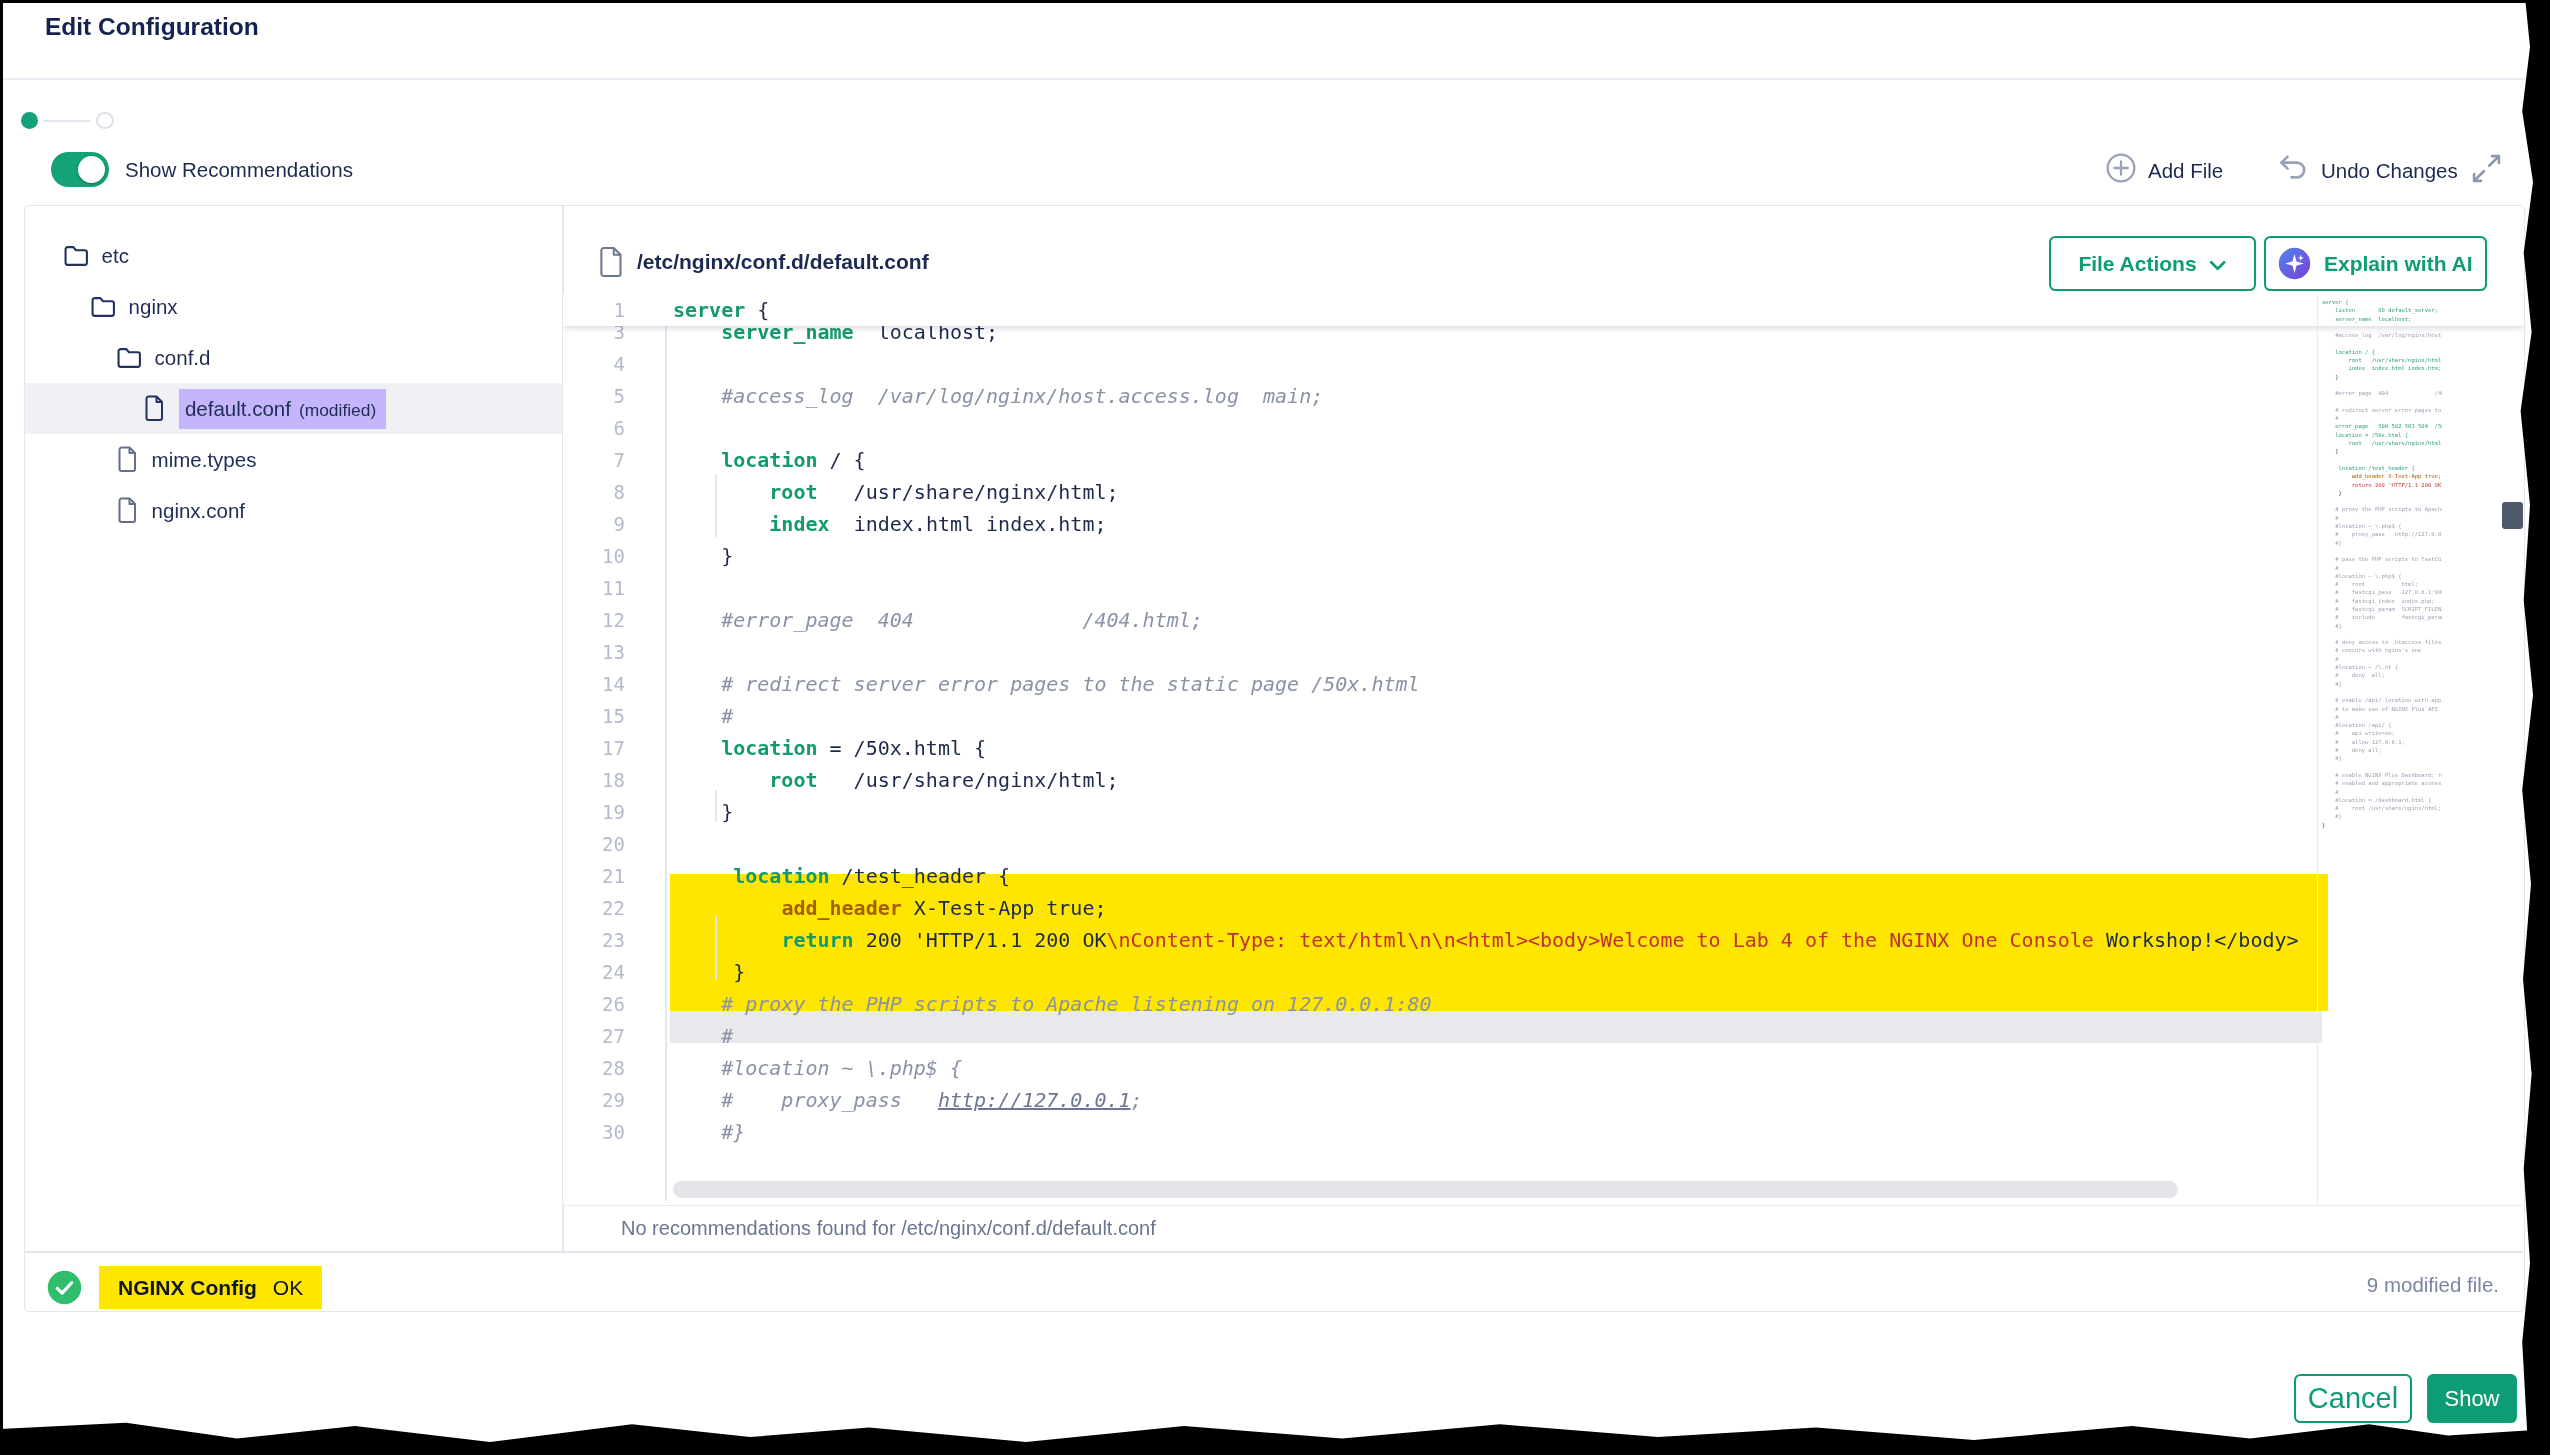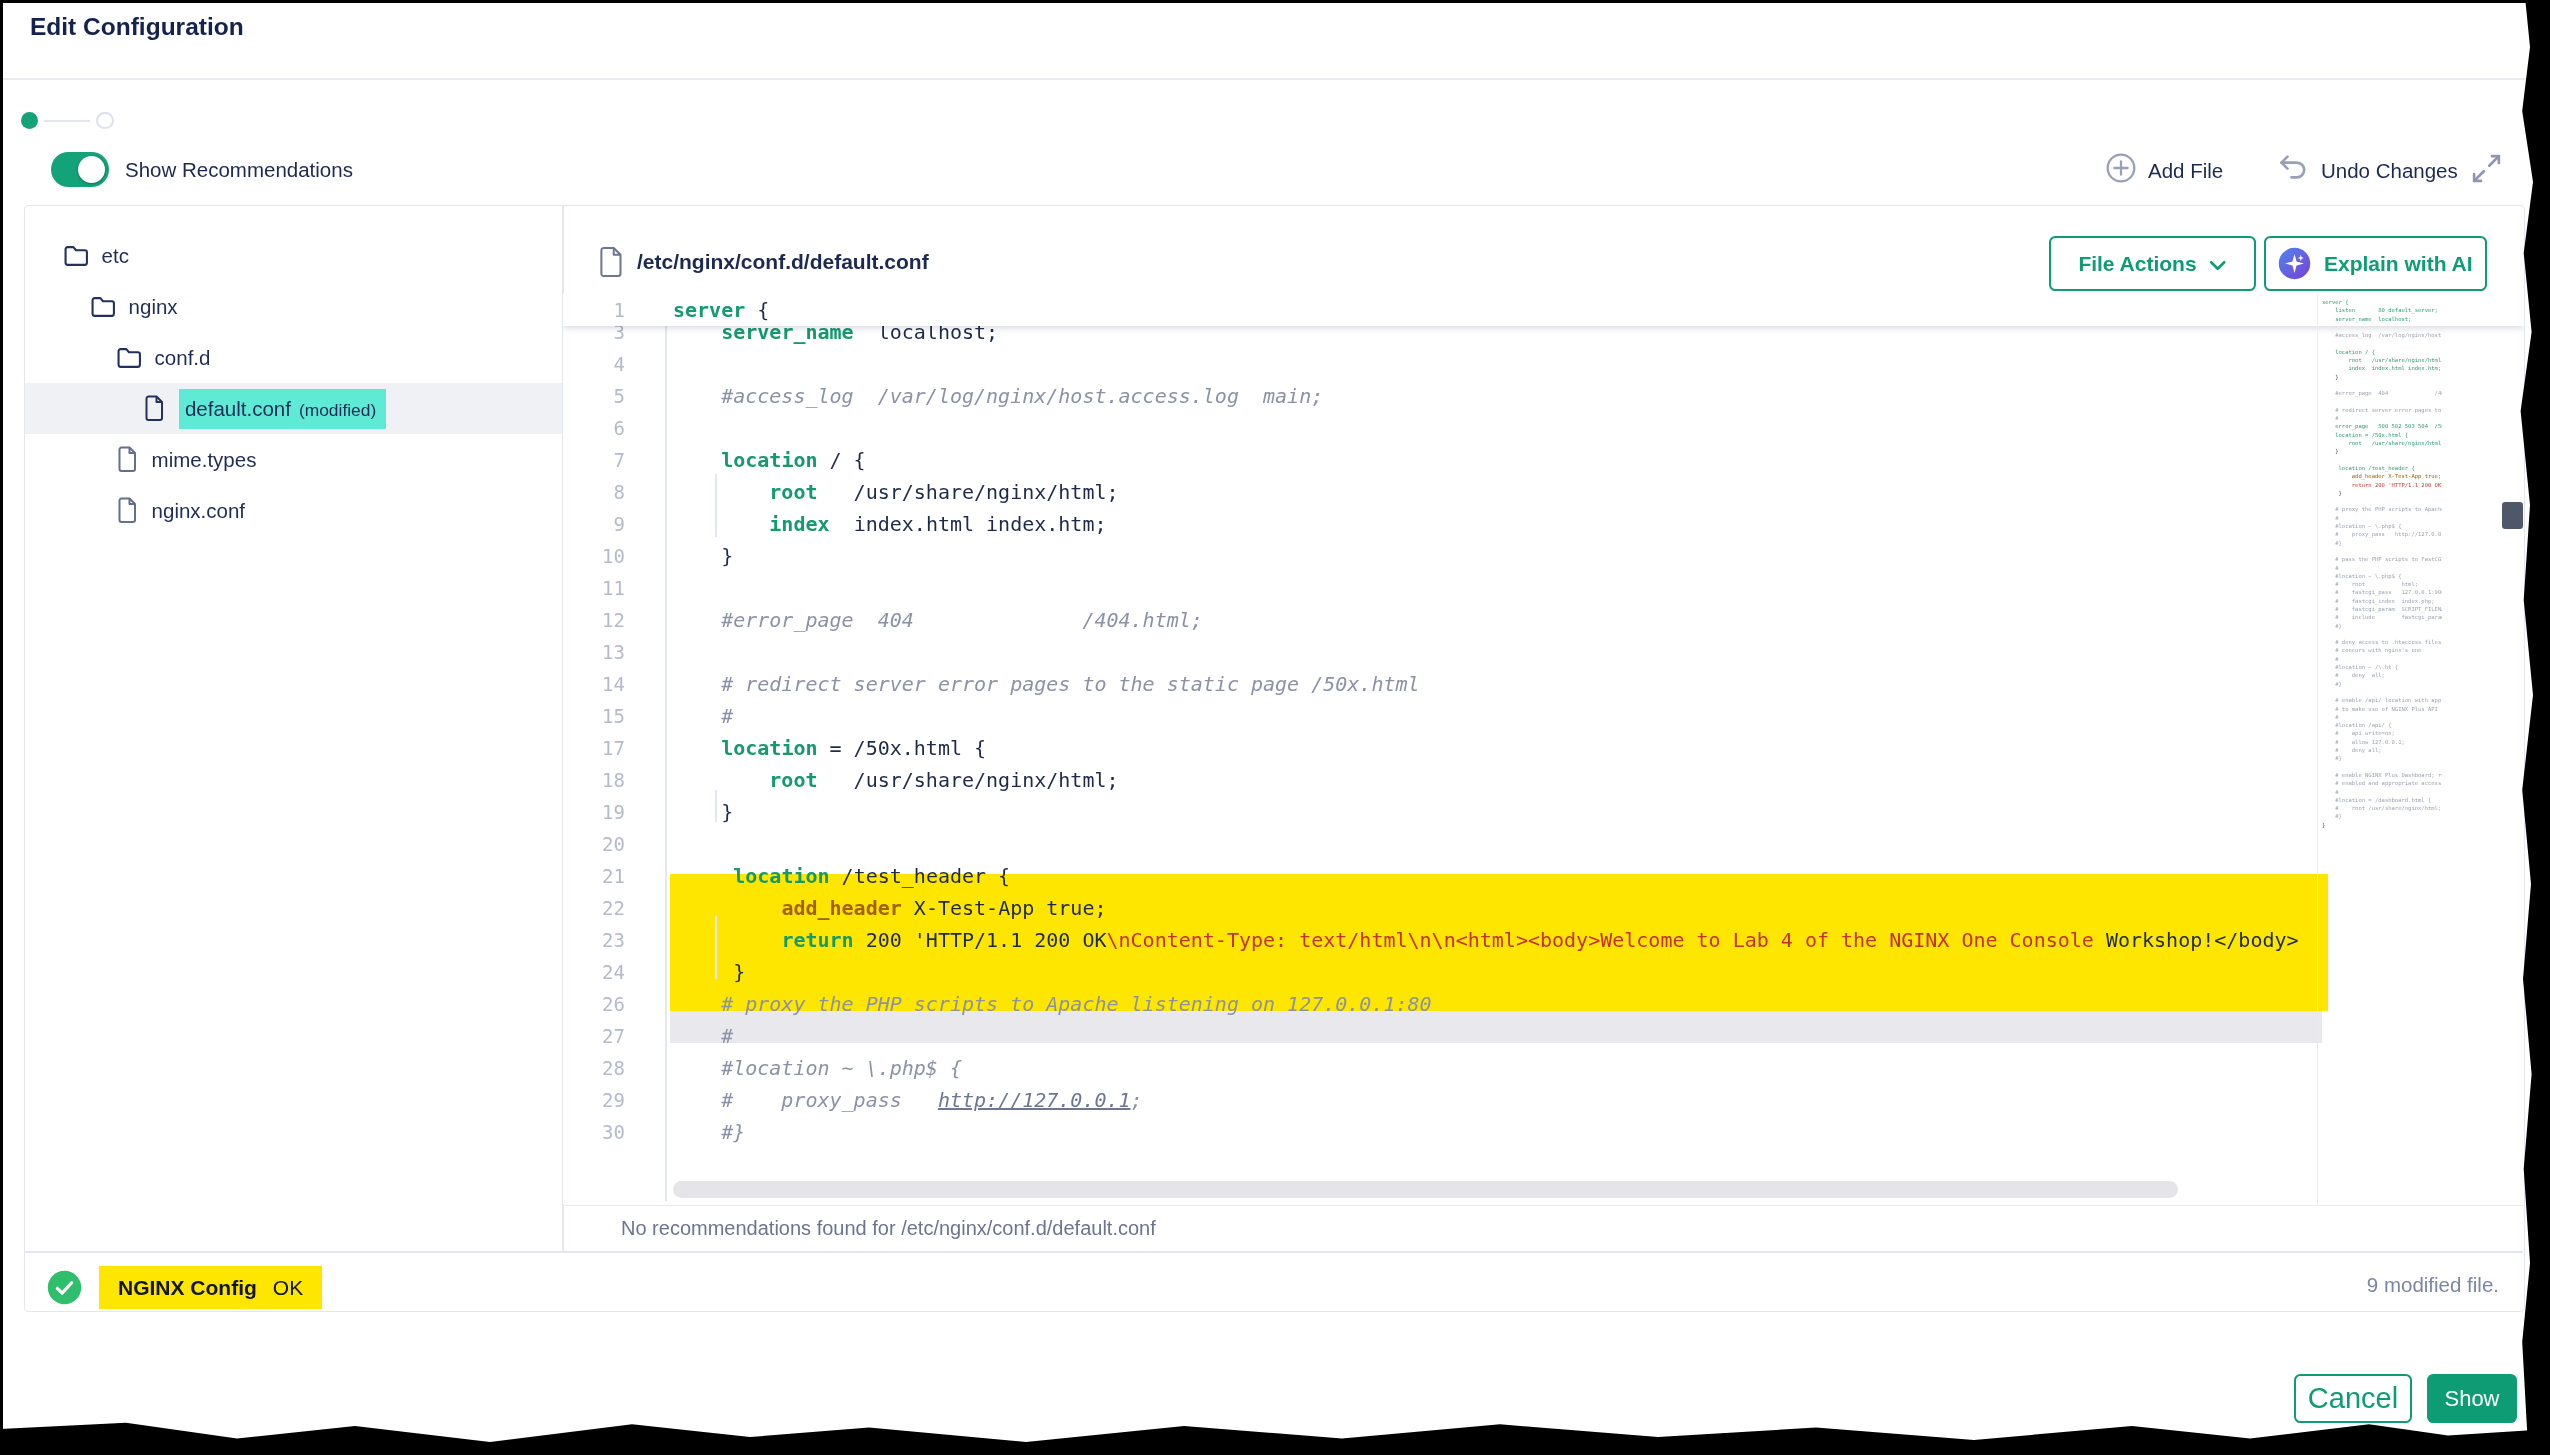--- a/index.html
+++ b/index.html
@@ -1,19 +1,19 @@
 <!DOCTYPE html>
 <html style="font-size:12.6px"><head>
 <meta charset="utf-8">
 <style>
   html,body{margin:0;padding:0;background:#000;}
   #app{position:relative;width:2550px;height:1456px;background:#fff;overflow:hidden;
        font-family:"Liberation Sans",sans-serif;color:#1F2C55;}
   
-  .win-title{position:absolute;left:30px;top:12.6px;font-size:24.5px;font-weight:600;color:#13224E;}
+  .win-title{position:absolute;left:45px;top:12.6px;font-size:24.5px;font-weight:600;color:#13224E;}
   .hdiv{position:absolute;left:0;right:0;height:1.6px;background:#E9EBF3;}
   
   .stepper{position:absolute;left:20.5px;top:112px;display:flex;align-items:center;}
   .step-dot{width:17.4px;height:17.4px;border-radius:50%;background:#14A279;}
   .step-line{width:46px;height:2.4px;background:#E2E5F0;margin:0 6.3px;}
   .step-circle{width:13.4px;height:13.4px;border-radius:50%;border:2.4px solid #DDE1ED;background:#fff;}
   
   .toggle{position:absolute;left:51px;top:152px;width:58px;height:35px;border-radius:17.4px;background:#14A279;cursor:pointer;}
   .toggle .knob{position:absolute;right:4px;top:4px;width:27px;height:27px;border-radius:50%;background:#fff;box-shadow:0 0.8px 2.4px rgba(0,0,0,.35);}
   .toggle-label{position:absolute;left:125px;top:158px;font-size:20.5px;color:#1C2A52;}
@@ -22,21 +22,21 @@
   
   .panel{position:absolute;left:24px;top:205px;width:2501px;height:1107px;border:1.6px solid #E3E6EF;border-radius:4.7px;box-sizing:border-box;background:#fff;}
   
   .tree{position:absolute;left:0;top:0;width:537px;height:1045px;overflow:hidden;}
   .vdiv{position:absolute;left:537px;top:0;width:1.6px;height:1045px;background:#E3E6EF;}
   .tree-row{position:relative;height:51px;display:flex;align-items:center;font-size:20.5px;color:#1F2C55;cursor:pointer;}
   .tree-row.selected{background:#F0F1F4;}
   .tree-icon{display:inline-flex;flex:0 0 auto;color:#22315E;}
   .tree-icon.muted{color:#646F8C;}
   .tree-label{margin-left:12.6px;white-space:nowrap;}
-  .hl-yellow{background:#5eead4;padding:8px 9.5px 8px 6.3px;}
+  .hl-yellow{background:#c4b5fd;padding:8px 9.5px 8px 6.3px;}
   .tree-suffix{font-size:17.4px;margin-left:8px;}
   
   .file-head{position:absolute;left:538px;top:16px;width:1961px;height:87px;font-weight:bold;}
   .file-path{position:absolute;left:74px;top:28px;font-size:21px;color:#1C2A52;}
   .gbtn{position:absolute;display:flex;align-items:center;justify-content:center;gap:12.6px;border:2px solid #0E9C74;border-radius:6.3px;color:#0E9C74;font-size:21px;background:#fff;cursor:pointer;box-sizing:border-box;}
   
   .code-area{position:absolute;left:538px;top:88px;width:1961px;height:910px;overflow:hidden;background:#fff;}
   .bg-yellow{position:absolute;left:107px;top:580px;width:1658px;height:137px;background:#FFE600;z-index:0;}
   .bg-gray{position:absolute;left:107px;top:717px;width:1652px;height:32px;background:#E9E9ED;z-index:0;}
   .hscroll{position:absolute;left:110px;top:887px;width:1505px;height:17.4px;background:#E5E5E9;border-radius:8.7px;z-index:0;}

